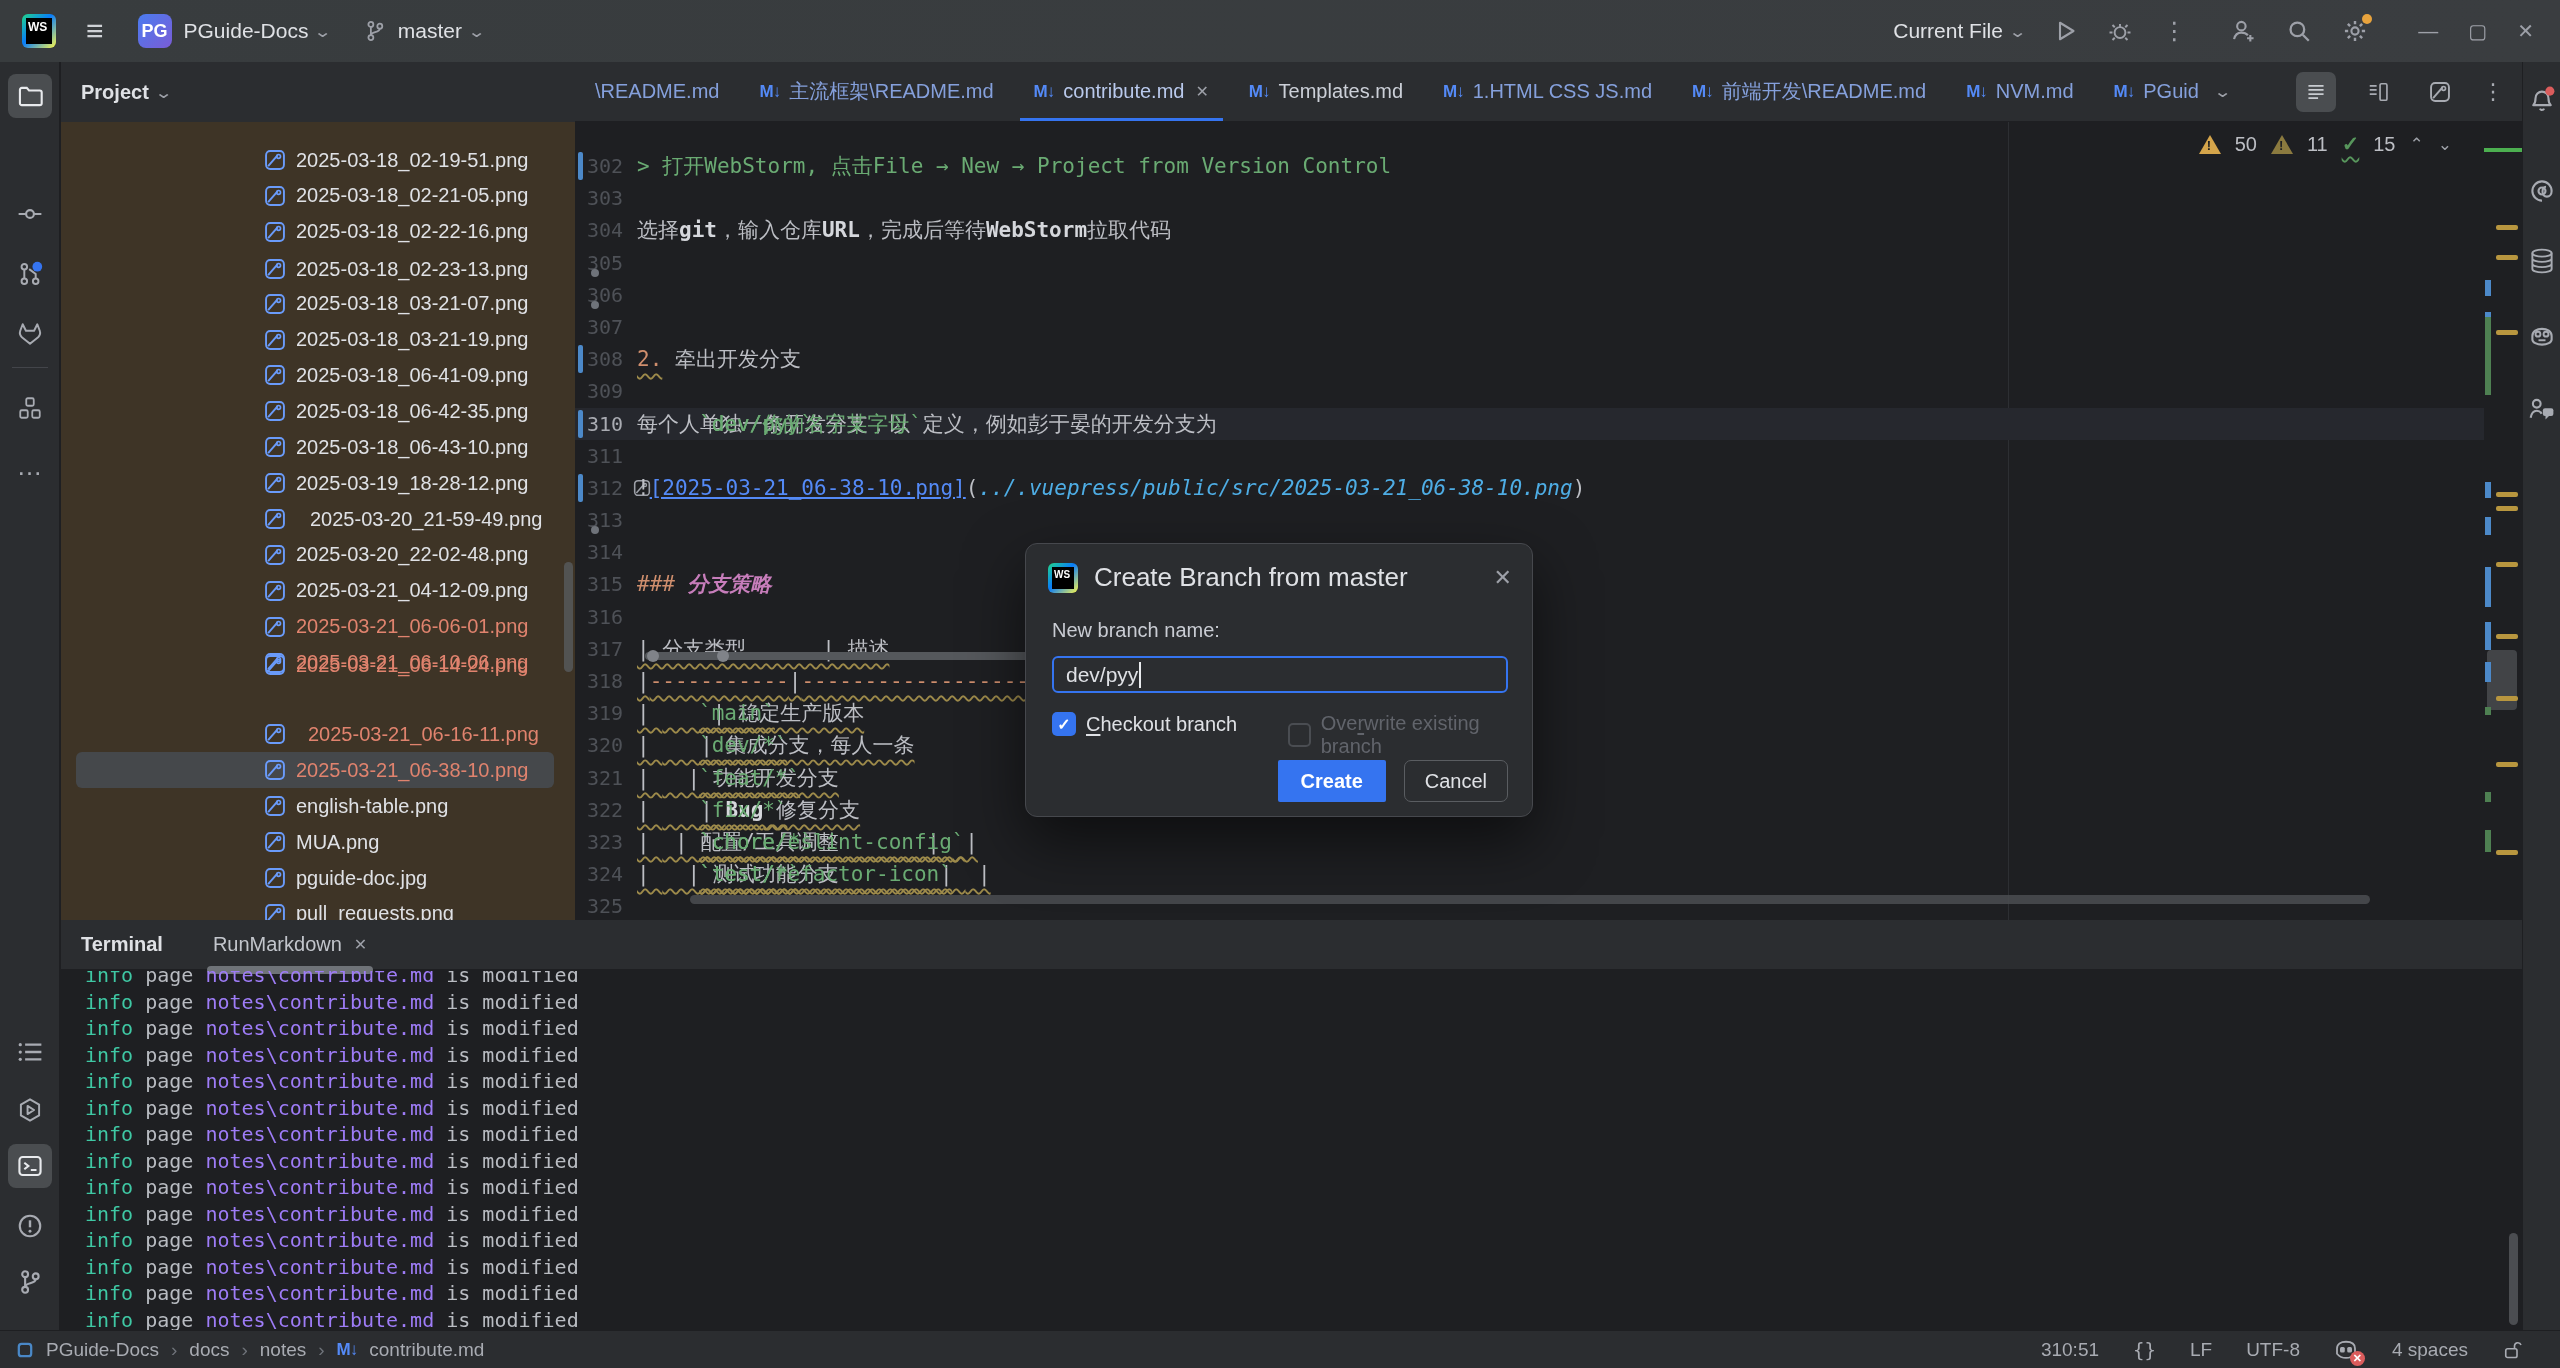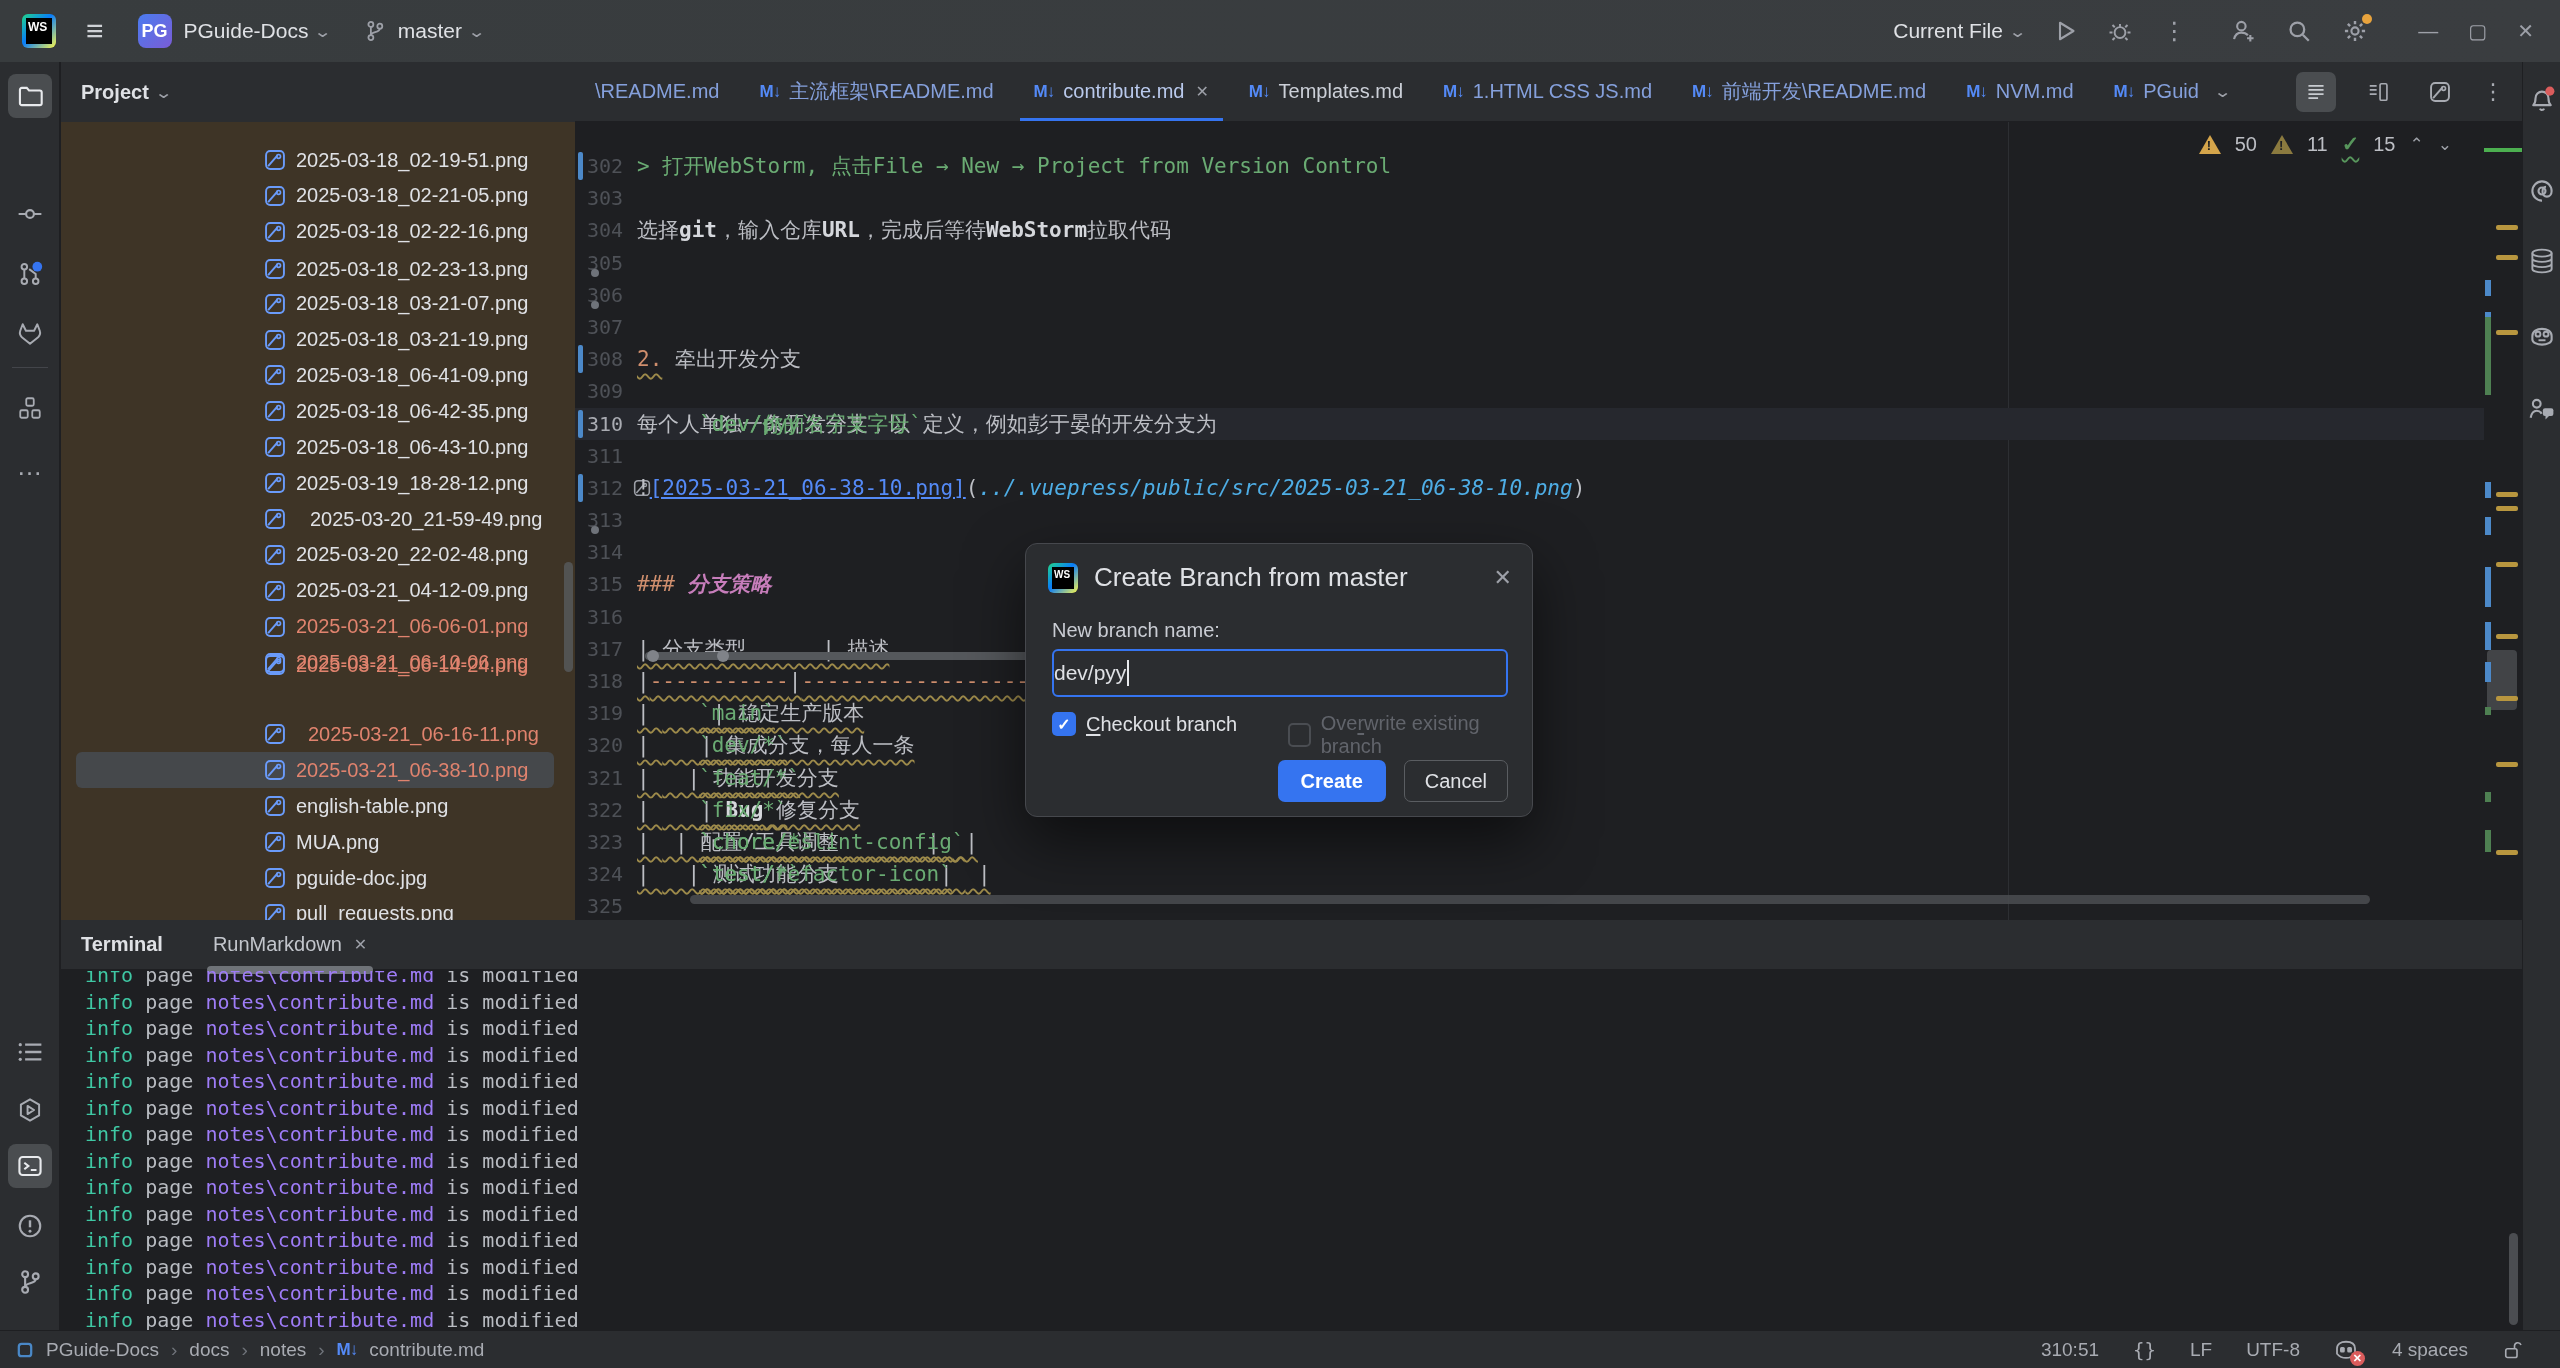--- a/index.html
+++ b/index.html
@@ -106,33 +106,33 @@
 
   
   #dialog { position:absolute; left:1025px; top:543px; width:508px; height:274px; background:#2b2d30;
     border:1px solid #46484d; border-radius:12px; box-shadow:0 24px 60px rgba(0,0,0,.55); z-index:50; }
   #dialog .hdr { display:flex; align-items:center; padding:18px 20px 0 22px; }
   #dialog .hdr .ws-logo { margin:0; width:30px; height:30px; }
   #dialog .hdr .ws-logo::after { font-size:10px; }
   #dialog .dtitle { color:#dfe1e5; font-size:26px; margin-left:16px; }
   #dialog .dclose { margin-left:auto; color:#9da0a8; font-size:22px; }
   #dialog .dlabel { color:#c9ccd3; font-size:20px; margin:26px 0 0 26px; }
-  #branch-input { position:absolute; left:26px; top:105px; width:456px; height:48px; background:#2b2d30;
-    border:2px solid #3574f0; border-radius:6px; display:flex; align-items:center; 
+  #branch-input { position:absolute; left:26px; top:112px; width:456px; height:37px; background:#2b2d30;
+    border:2px solid #3574f0; border-radius:6px; display:flex; align-items:center; padding-left:12px;
     color:#dfe1e5; font-size:21px; }
   .caret { width:2px; height:26px; background:#e8eaed; margin-left:1px; }
   .cbrow { position:absolute; left:26px; top:168px; display:flex; align-items:center; gap:10px; font-size:20px; }
   .cbox { width:24px; height:24px; border-radius:5px; }
   .cbox.on { background:#3574f0; color:#fff; display:flex; align-items:center; justify-content:center; font-size:16px; font-weight:bold; }
   .cbox.off { border:2px solid #4a4d52; background:transparent; }
   .cb-l1 { color:#dfe1e5; }
   .cb-l2 { color:#61646b; }
   .u { text-decoration:underline; text-underline-offset:3px; }
   .btnrow { position:absolute; right:24px; top:216px; display:flex; gap:18px; }
-  .btn-primary { min-width:108px; height:42px; background:#3574f0; border-radius:7px; color:#fff;
+  .btn-primary { min-width:108px; height:42px; background:#3574f0; border-radius:2px; color:#fff;
     font-weight:bold; font-size:20px; display:flex; align-items:center; justify-content:center; padding:0 20px; }
   .btn-sec { min-width:104px; height:42px; border:1px solid #5a5d61; border-radius:7px; color:#dfe1e5;
     font-size:20px; display:flex; align-items:center; justify-content:center; padding:2px 20px; }
 
   
   #terminal { position:absolute; left:61px; top:920px; width:2461px; height:410px; background:#1e1f22; }
   #term-hdr { height:50px; background:#2b2d30; border-bottom:1px solid #1e1f22; display:flex; align-items:center; }
   #term-hdr .twtitle { color:#dfe1e5; font-weight:bold; font-size:20px; margin-left:20px; }
   .term-tab { position:relative; height:50px; display:flex; align-items:center; gap:12px; margin-left:44px; padding:0 6px; }
   .term-tab .lbl { color:#c2c5cb; font-size:20px; }

